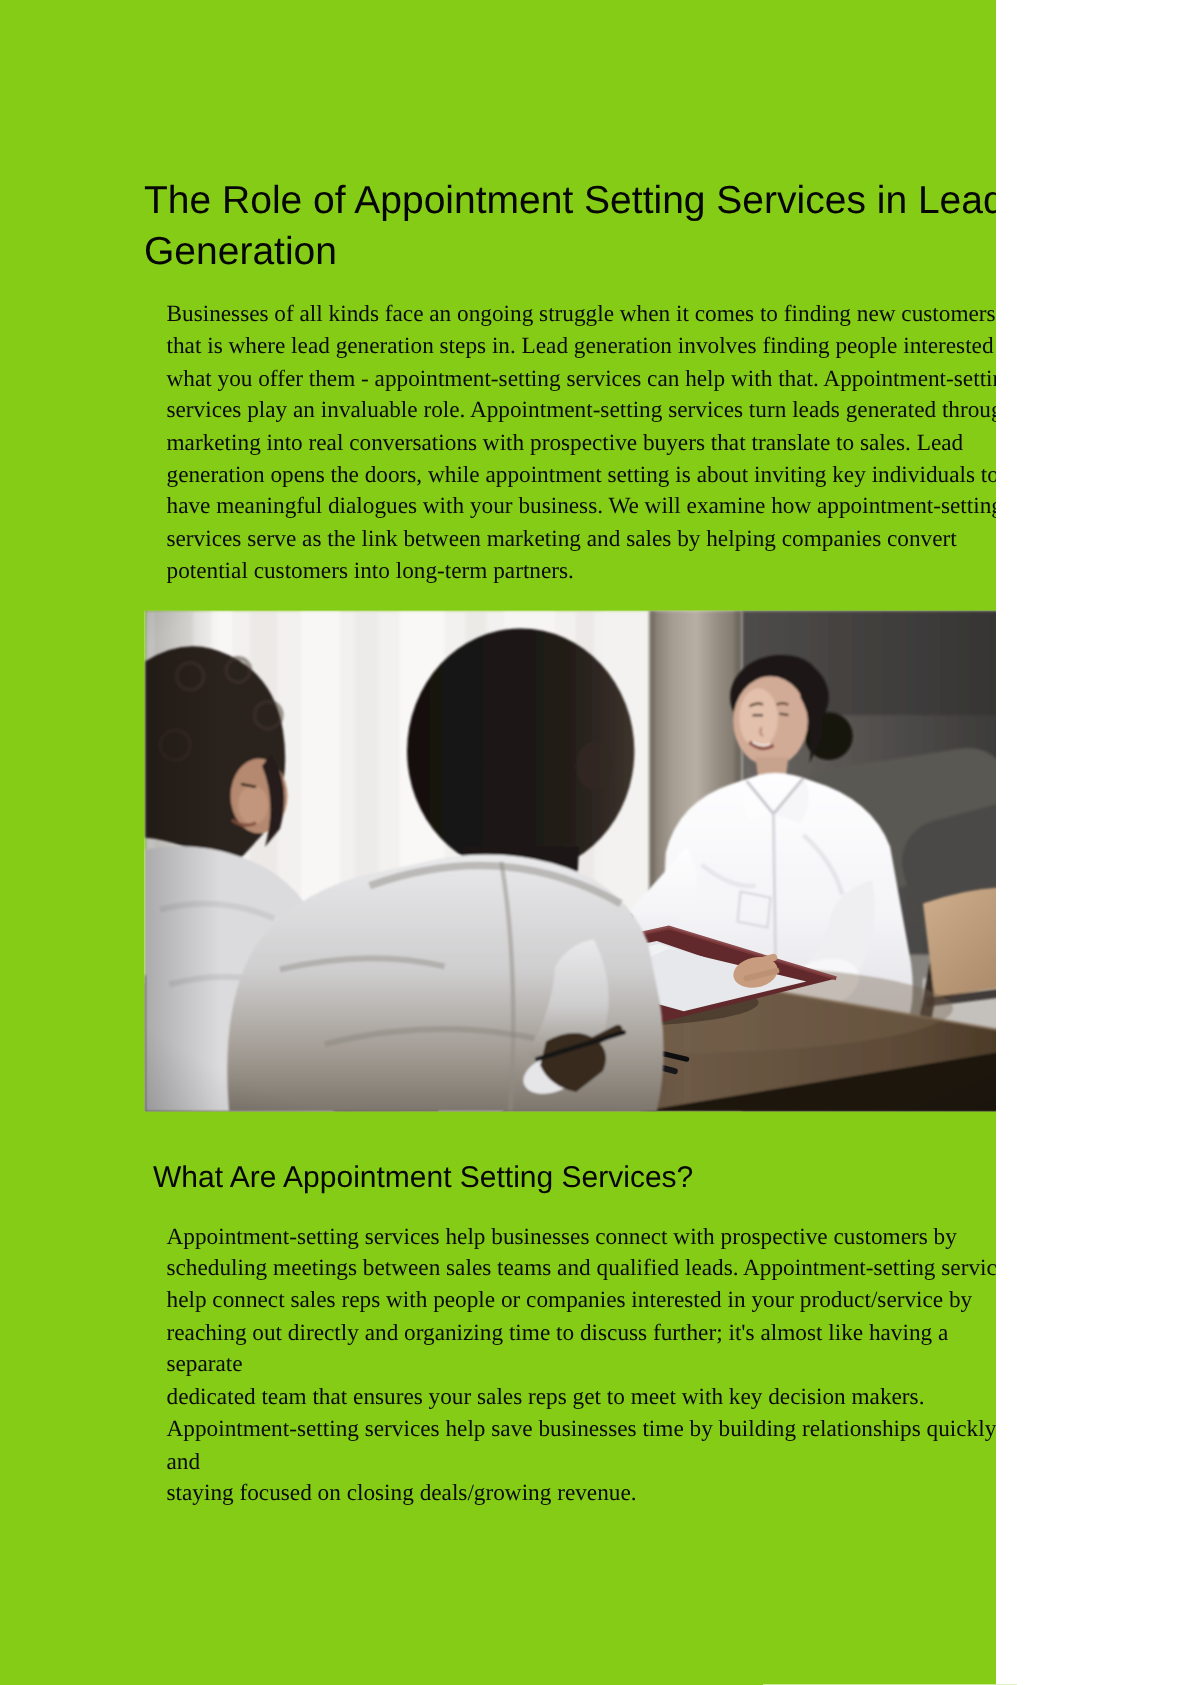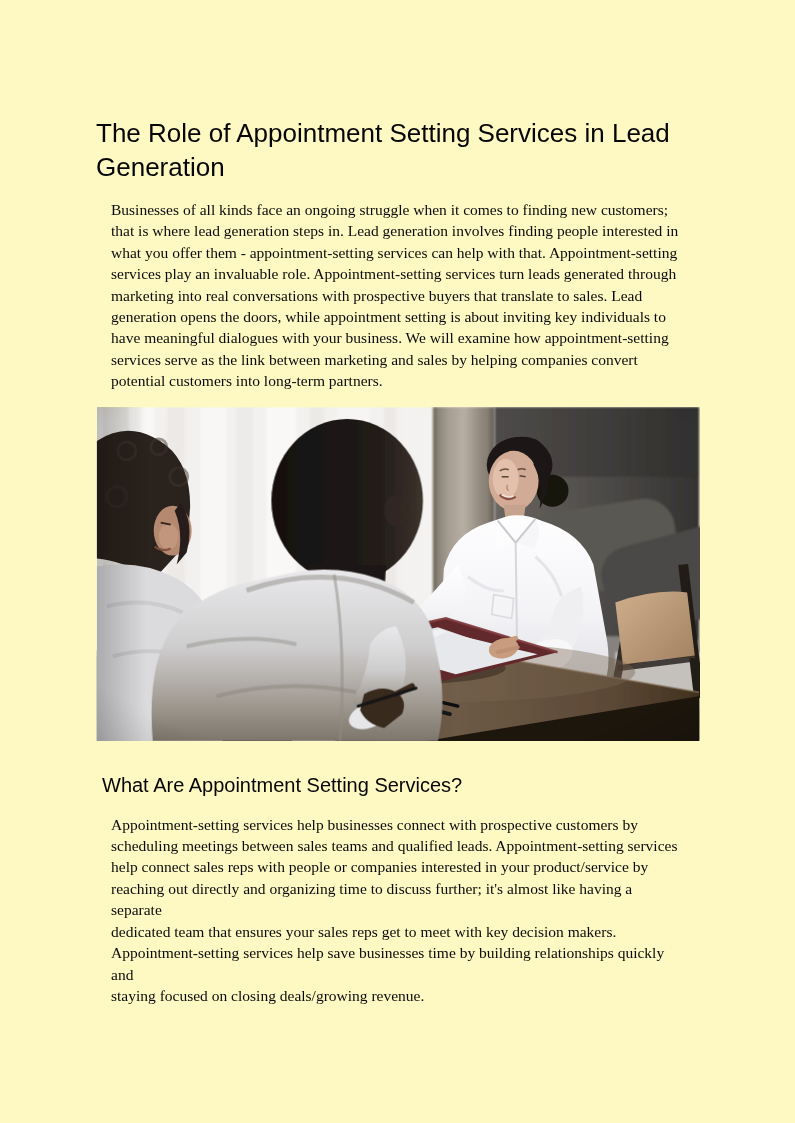--- a/index.html
+++ b/index.html
@@ -1,20 +1,20 @@
 <!DOCTYPE html>
 <html><head>
 <meta charset="utf-8">
 <style>
   html, body { margin: 0; padding: 0; background: #ffffff; }
   .page {
     position: relative;
-    width: 795px;
+    width: 664px;
     height: 1123px;
-    background: #fef9c3;
+    background: #84cc16;
     overflow: hidden;
     color: #000000;
     font-family: "Liberation Serif", serif;
   }
   .content {
     position: absolute;
     left: 96px;
     top: 0;
     width: 604px;
   }

